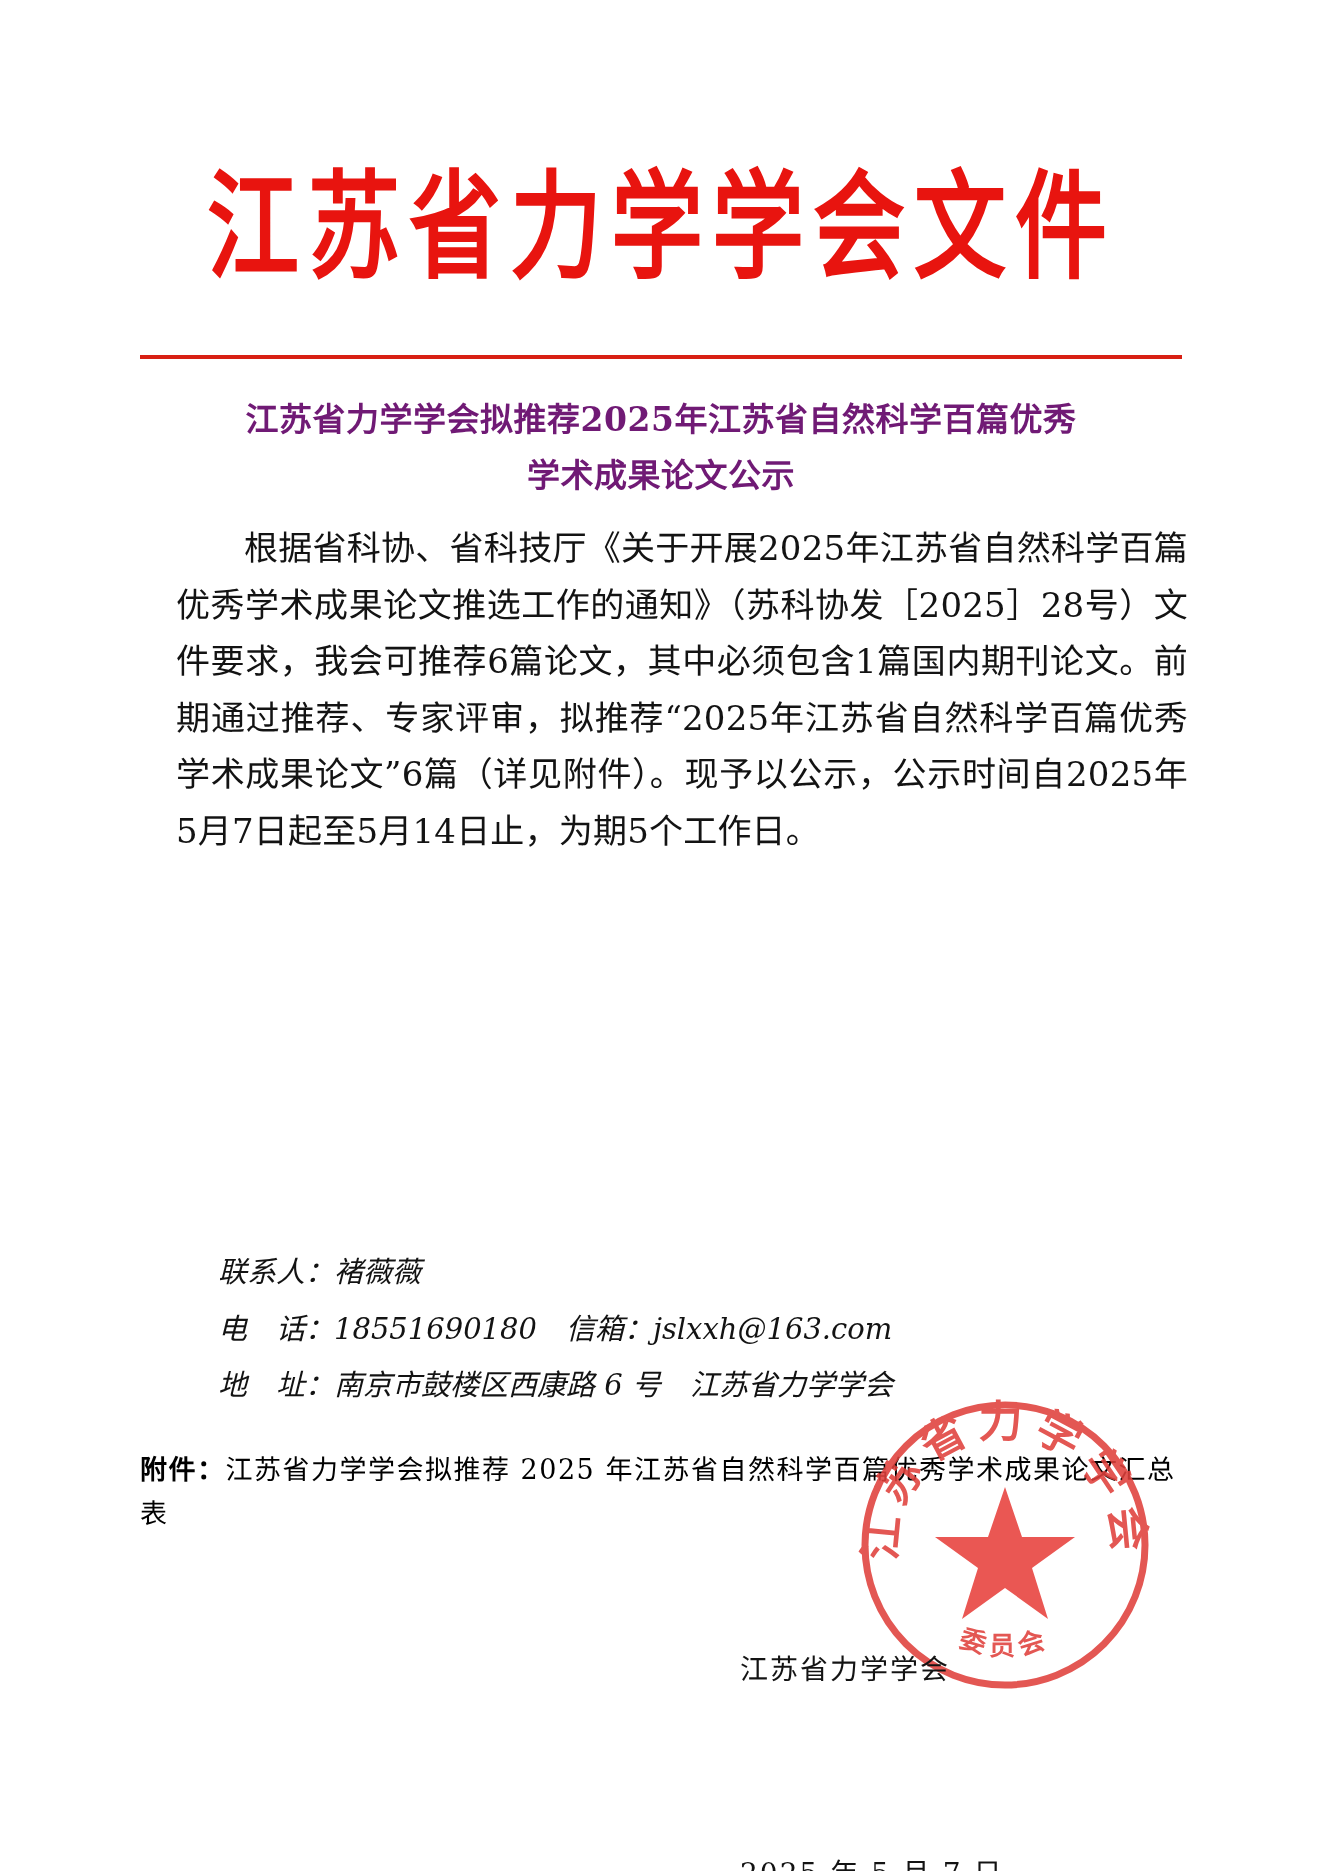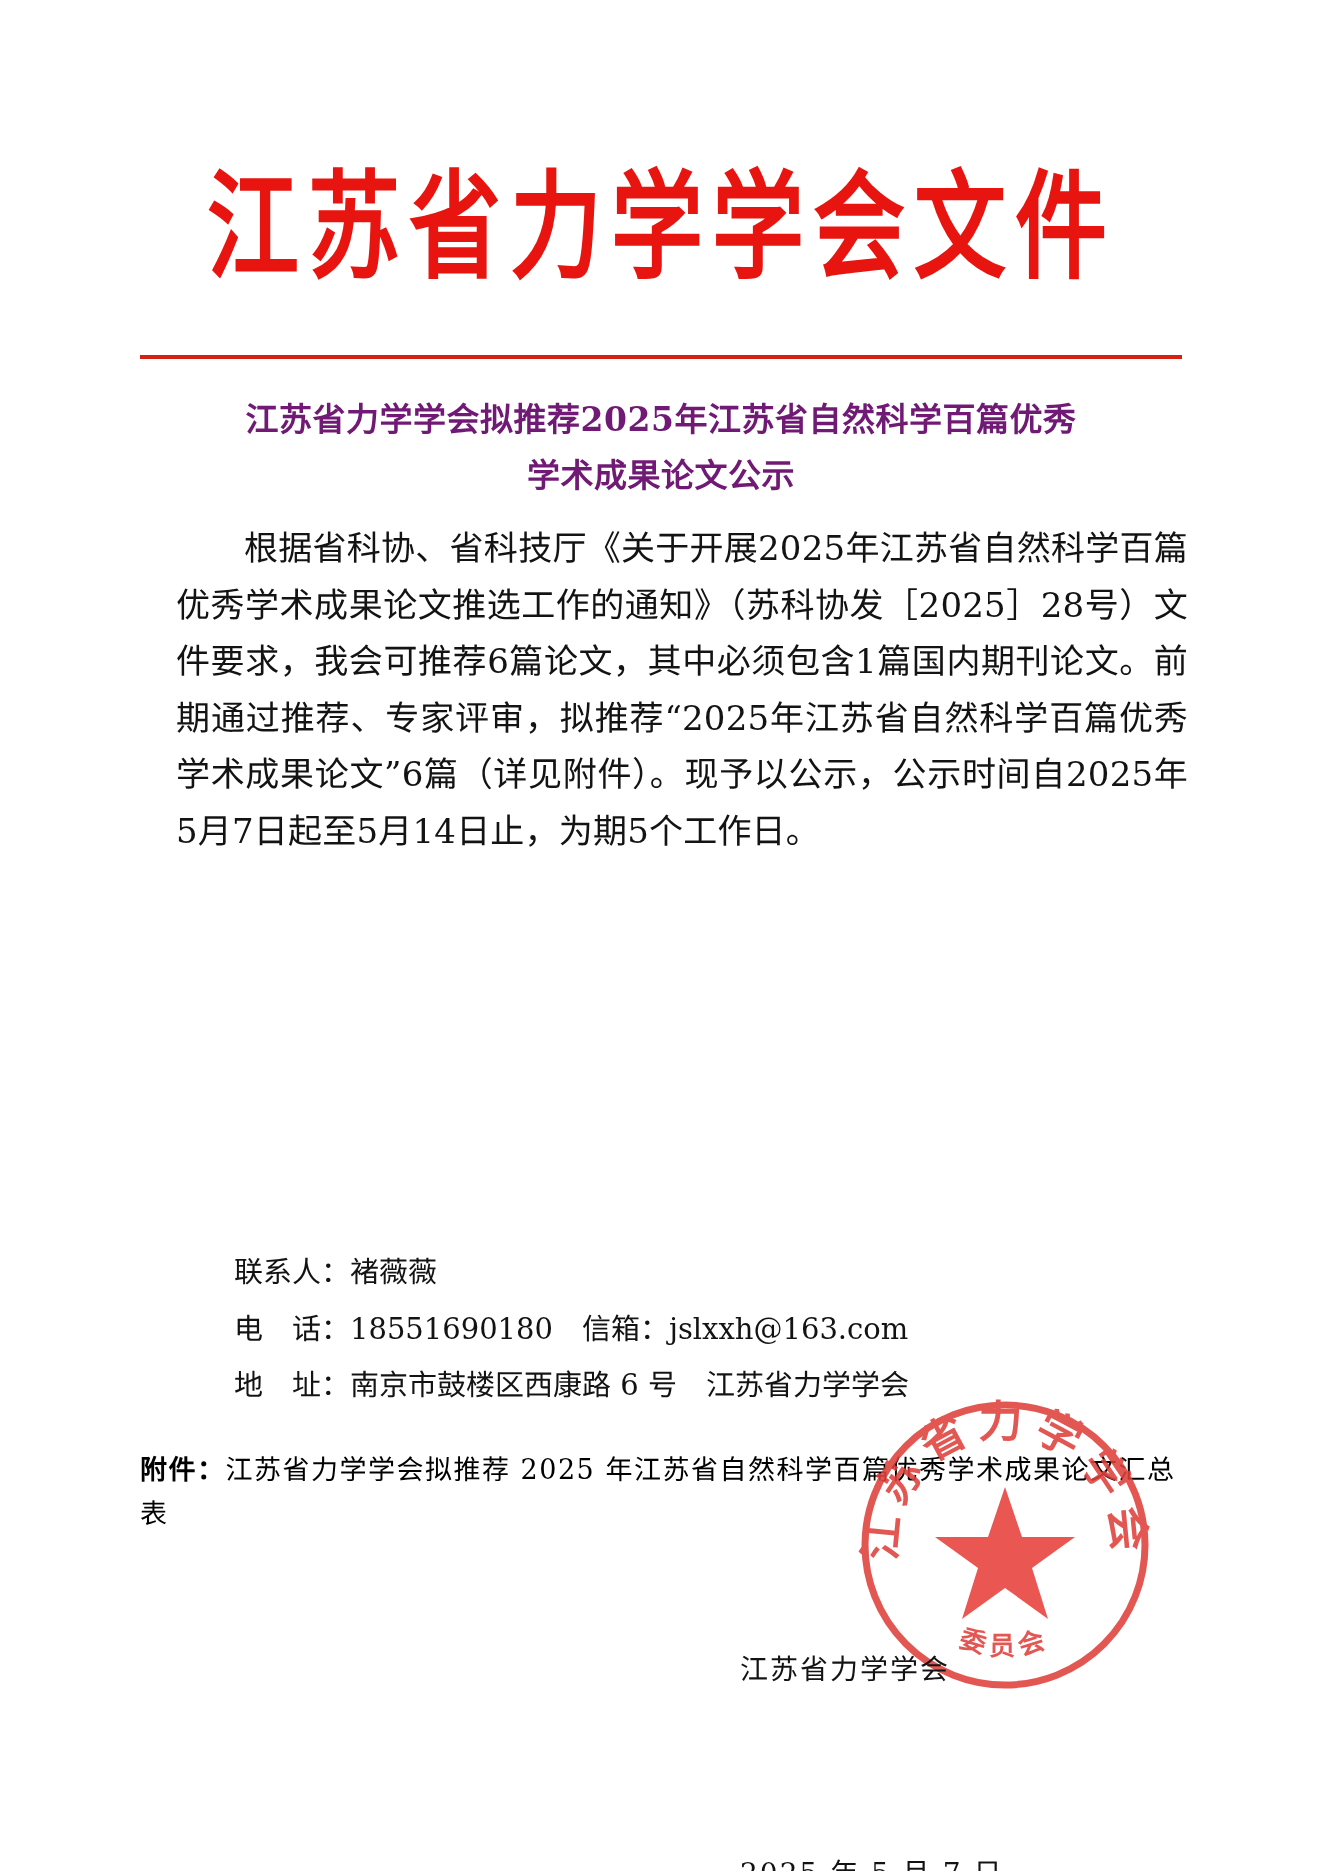--- a/index.html
+++ b/index.html
@@ -82,23 +82,24 @@
     text-justify: inter-character;
     text-indent: 2em;
     margin: 0 0 0 0;
     color: #131313;
   }
   .para + .para { margin-top: 0; }
 
   
   .contact-block {
     position: absolute;
-    left: 176px;
+    left: 160px;
     top: 1244px;
     width: 1012px;
+    font-style: italic;
   }
   .contact-line {
     font-family: "DejaVu Serif", "Liberation Serif", serif;
     font-size: 29px;
     line-height: 56.5px;
     text-indent: 2em;
     color: #131313;
     white-space: pre;
   }
 

